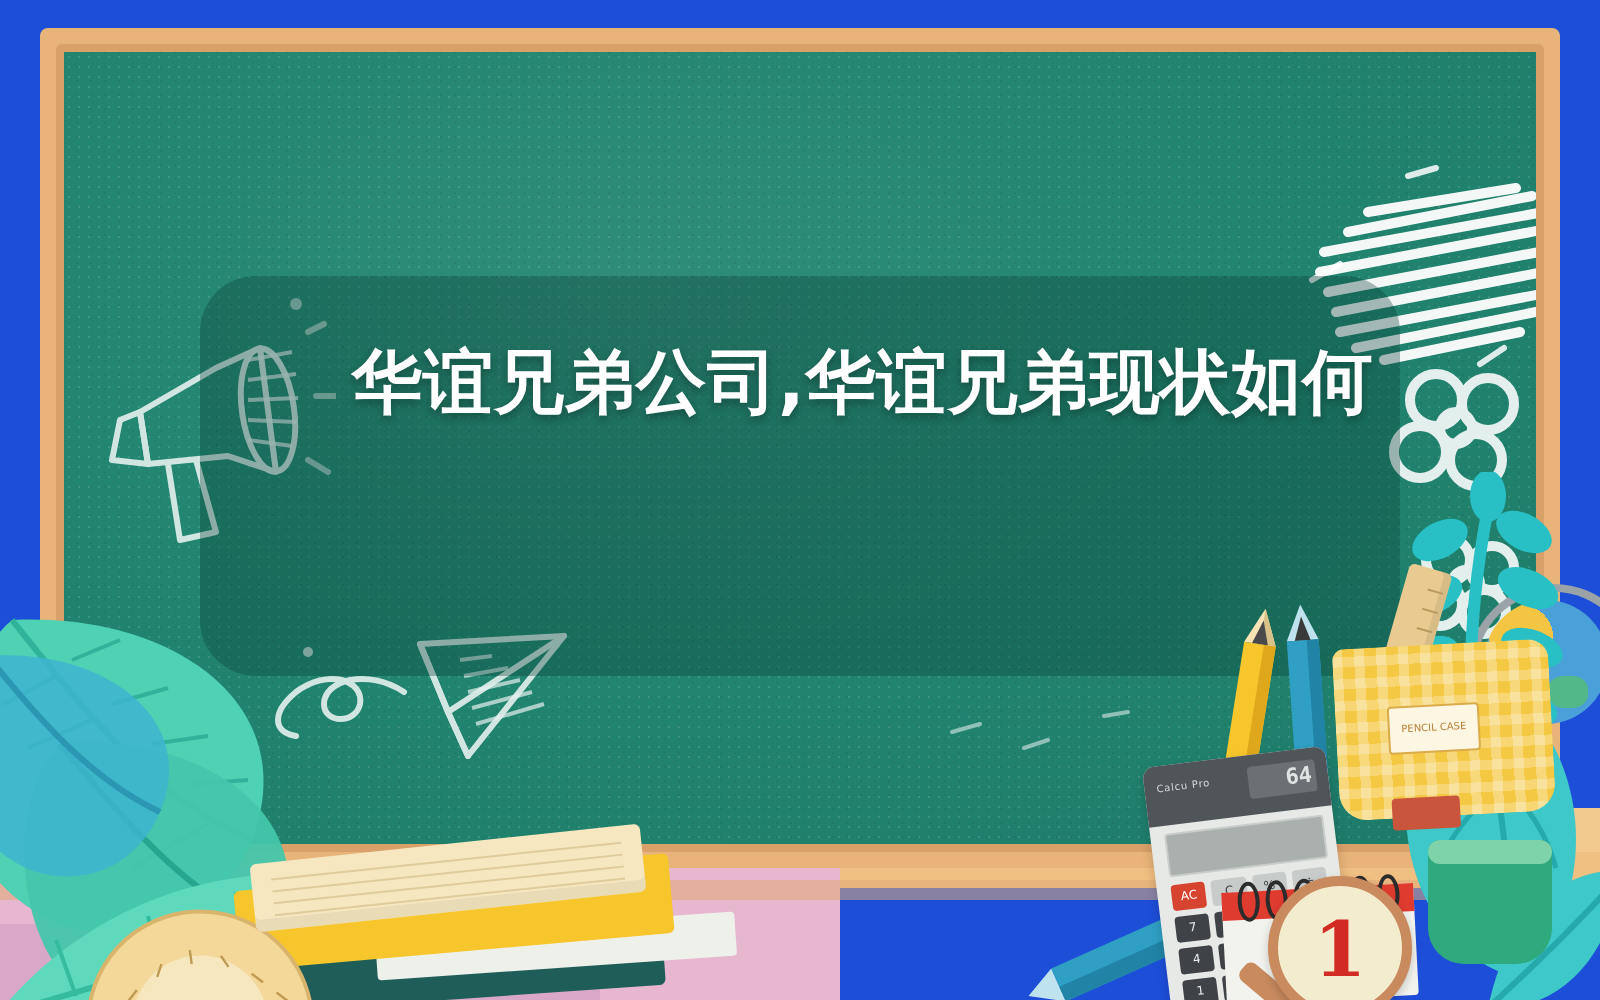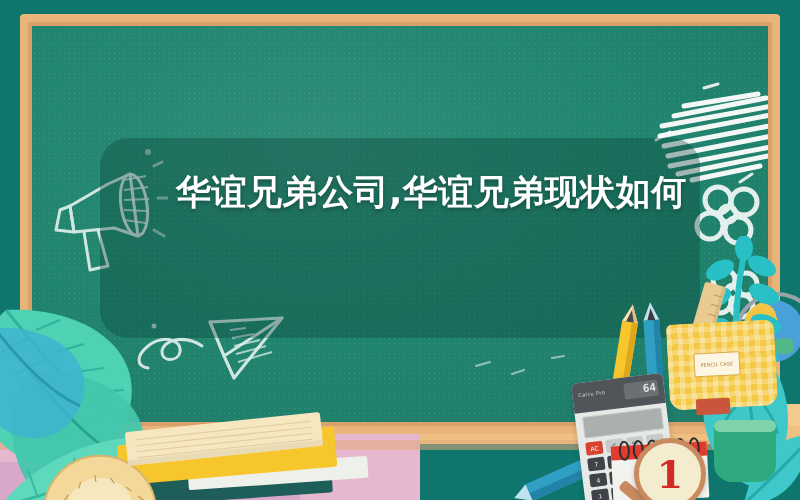--- a/index.html
+++ b/index.html
@@ -1,21 +1,21 @@
 <!DOCTYPE html>
 <html><head>
 <meta charset="utf-8">
 <style>
   html,body{margin:0;padding:0;}
   body{
     width:800px;height:500px;overflow:hidden;
     font-family:"DejaVu Sans","Liberation Sans",sans-serif;
     background:#f7dda0;
   }
-  #stage{position:relative;width:800px;height:500px;overflow:hidden;background:#0f766e;}
+  #stage{position:relative;width:800px;height:500px;overflow:hidden;background:#1d4ed8;}
 
   
   .scene{position:absolute;inset:0;}
   .ground-pink{position:absolute;left:0;top:432px;width:420px;height:68px;background:#e7b6cf;}
   .ground-lilac{position:absolute;left:0;top:462px;width:300px;height:38px;background:#d9a8c9;}
   .desk-band{position:absolute;left:0;top:404px;width:800px;height:40px;background:#f2c98e;}
   .desk-band2{position:absolute;left:0;top:426px;width:800px;height:18px;background:#f0bf82;}
   .desk-shadow{position:absolute;left:0;top:440px;width:800px;height:10px;background:#e0ab7a;opacity:.55;}
 
   

